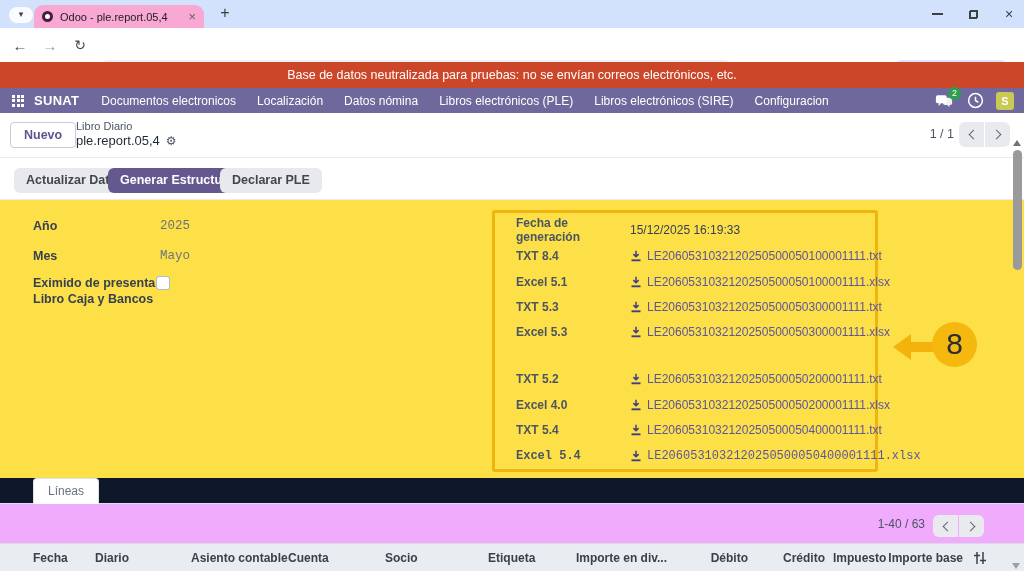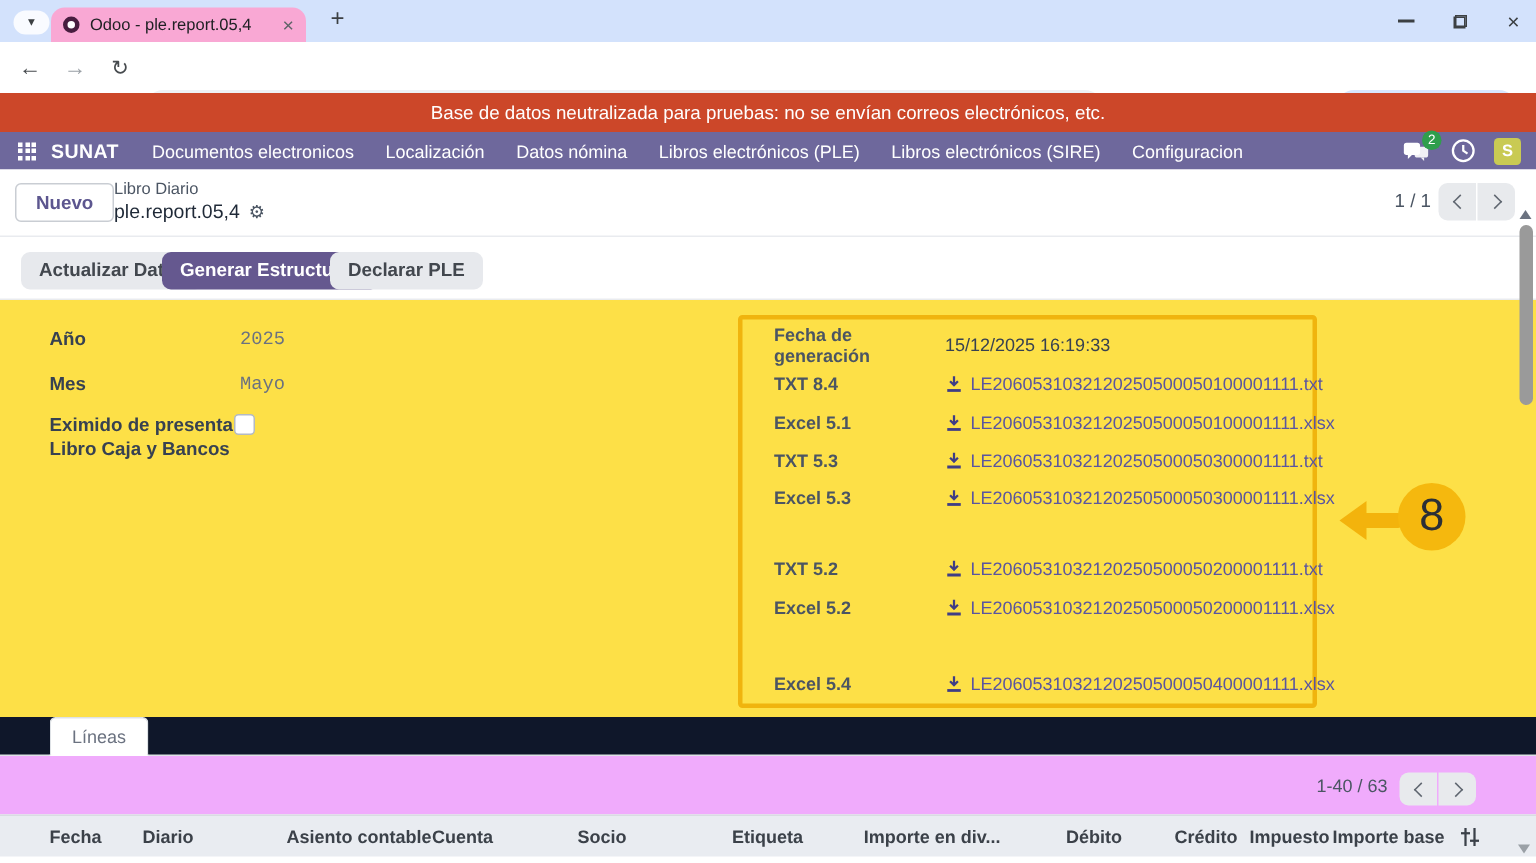--- a/index.html
+++ b/index.html
@@ -316,30 +316,40 @@
       <span class="gen-label">TXT 5.2</span>
       <span class="dl-icon">
           <svg width="12" height="12" viewBox="0 0 16 16">
             <path d="M8 1v7.5M4.5 5.5L8 9l3.5-3.5" stroke="#3f3d85" stroke-width="2" fill="none"></path>
             <path d="M2 12.5h12V15H2z" fill="#3f3d85"></path>
           </svg>
         </span>
       <span class="file-link">LE2060531032120250500050200001111.txt</span>
     </div>
     <div class="gen-row" style="top:183px;">
-      <span class="gen-label">Excel 5.2</span>
+      <span class="gen-label">Excel 4.0</span>
       <span class="dl-icon">
           <svg width="12" height="12" viewBox="0 0 16 16">
             <path d="M8 1v7.5M4.5 5.5L8 9l3.5-3.5" stroke="#3f3d85" stroke-width="2" fill="none"></path>
             <path d="M2 12.5h12V15H2z" fill="#3f3d85"></path>
           </svg>
         </span>
       <span class="file-link">LE2060531032120250500050200001111.xlsx</span>
     </div>
-    <div class="gen-row" style="top:234px;">
+    <div class="gen-row" style="top:208px;">
+      <span class="gen-label">TXT 5.4</span>
+      <span class="dl-icon">
+          <svg width="12" height="12" viewBox="0 0 16 16">
+            <path d="M8 1v7.5M4.5 5.5L8 9l3.5-3.5" stroke="#3f3d85" stroke-width="2" fill="none"></path>
+            <path d="M2 12.5h12V15H2z" fill="#3f3d85"></path>
+          </svg>
+        </span>
+      <span class="file-link">LE2060531032120250500050400001111.txt</span>
+    </div>
+    <div class="gen-row" style="top:234px;font-family:Liberation Mono, monospace;">
       <span class="gen-label">Excel 5.4</span>
       <span class="dl-icon">
           <svg width="12" height="12" viewBox="0 0 16 16">
             <path d="M8 1v7.5M4.5 5.5L8 9l3.5-3.5" stroke="#3f3d85" stroke-width="2" fill="none"></path>
             <path d="M2 12.5h12V15H2z" fill="#3f3d85"></path>
           </svg>
         </span>
       <span class="file-link">LE2060531032120250500050400001111.xlsx</span>
     </div>
   </div>

